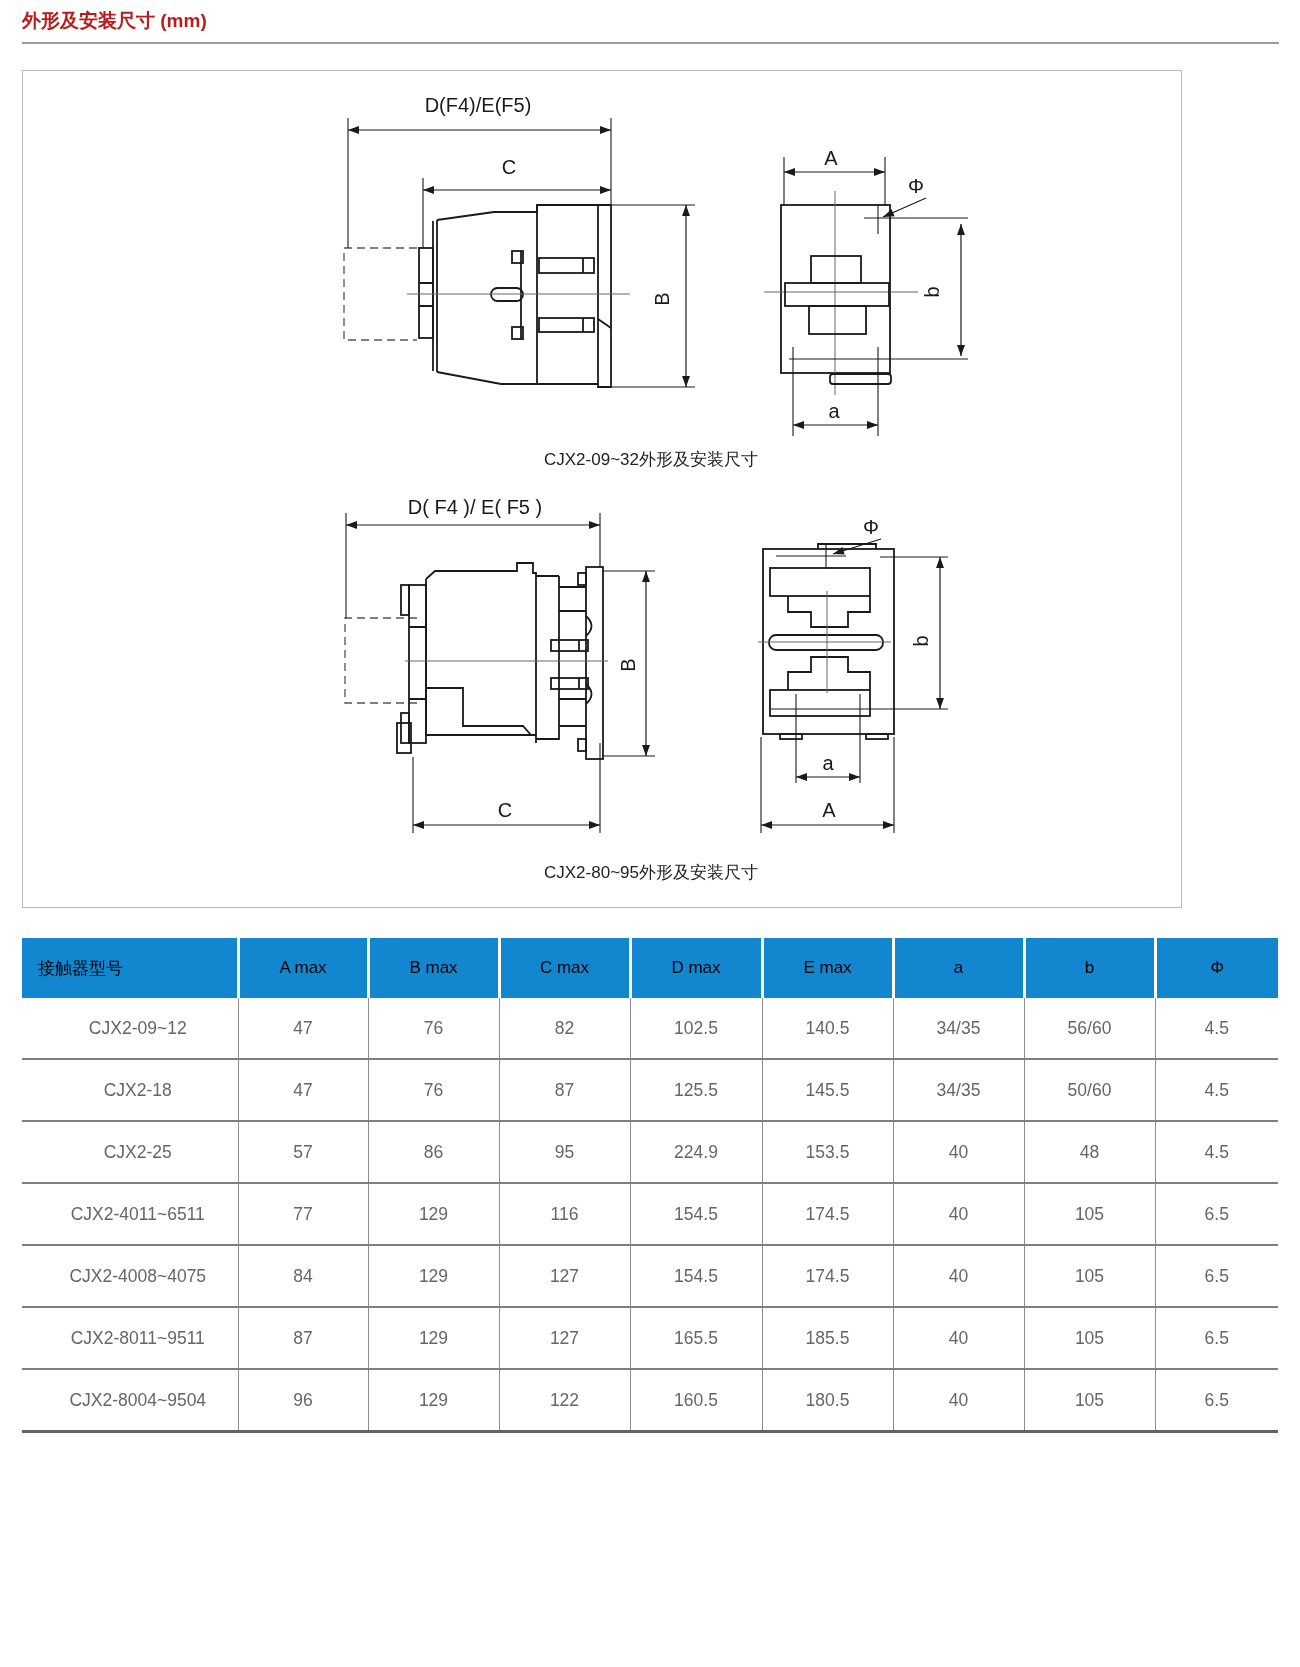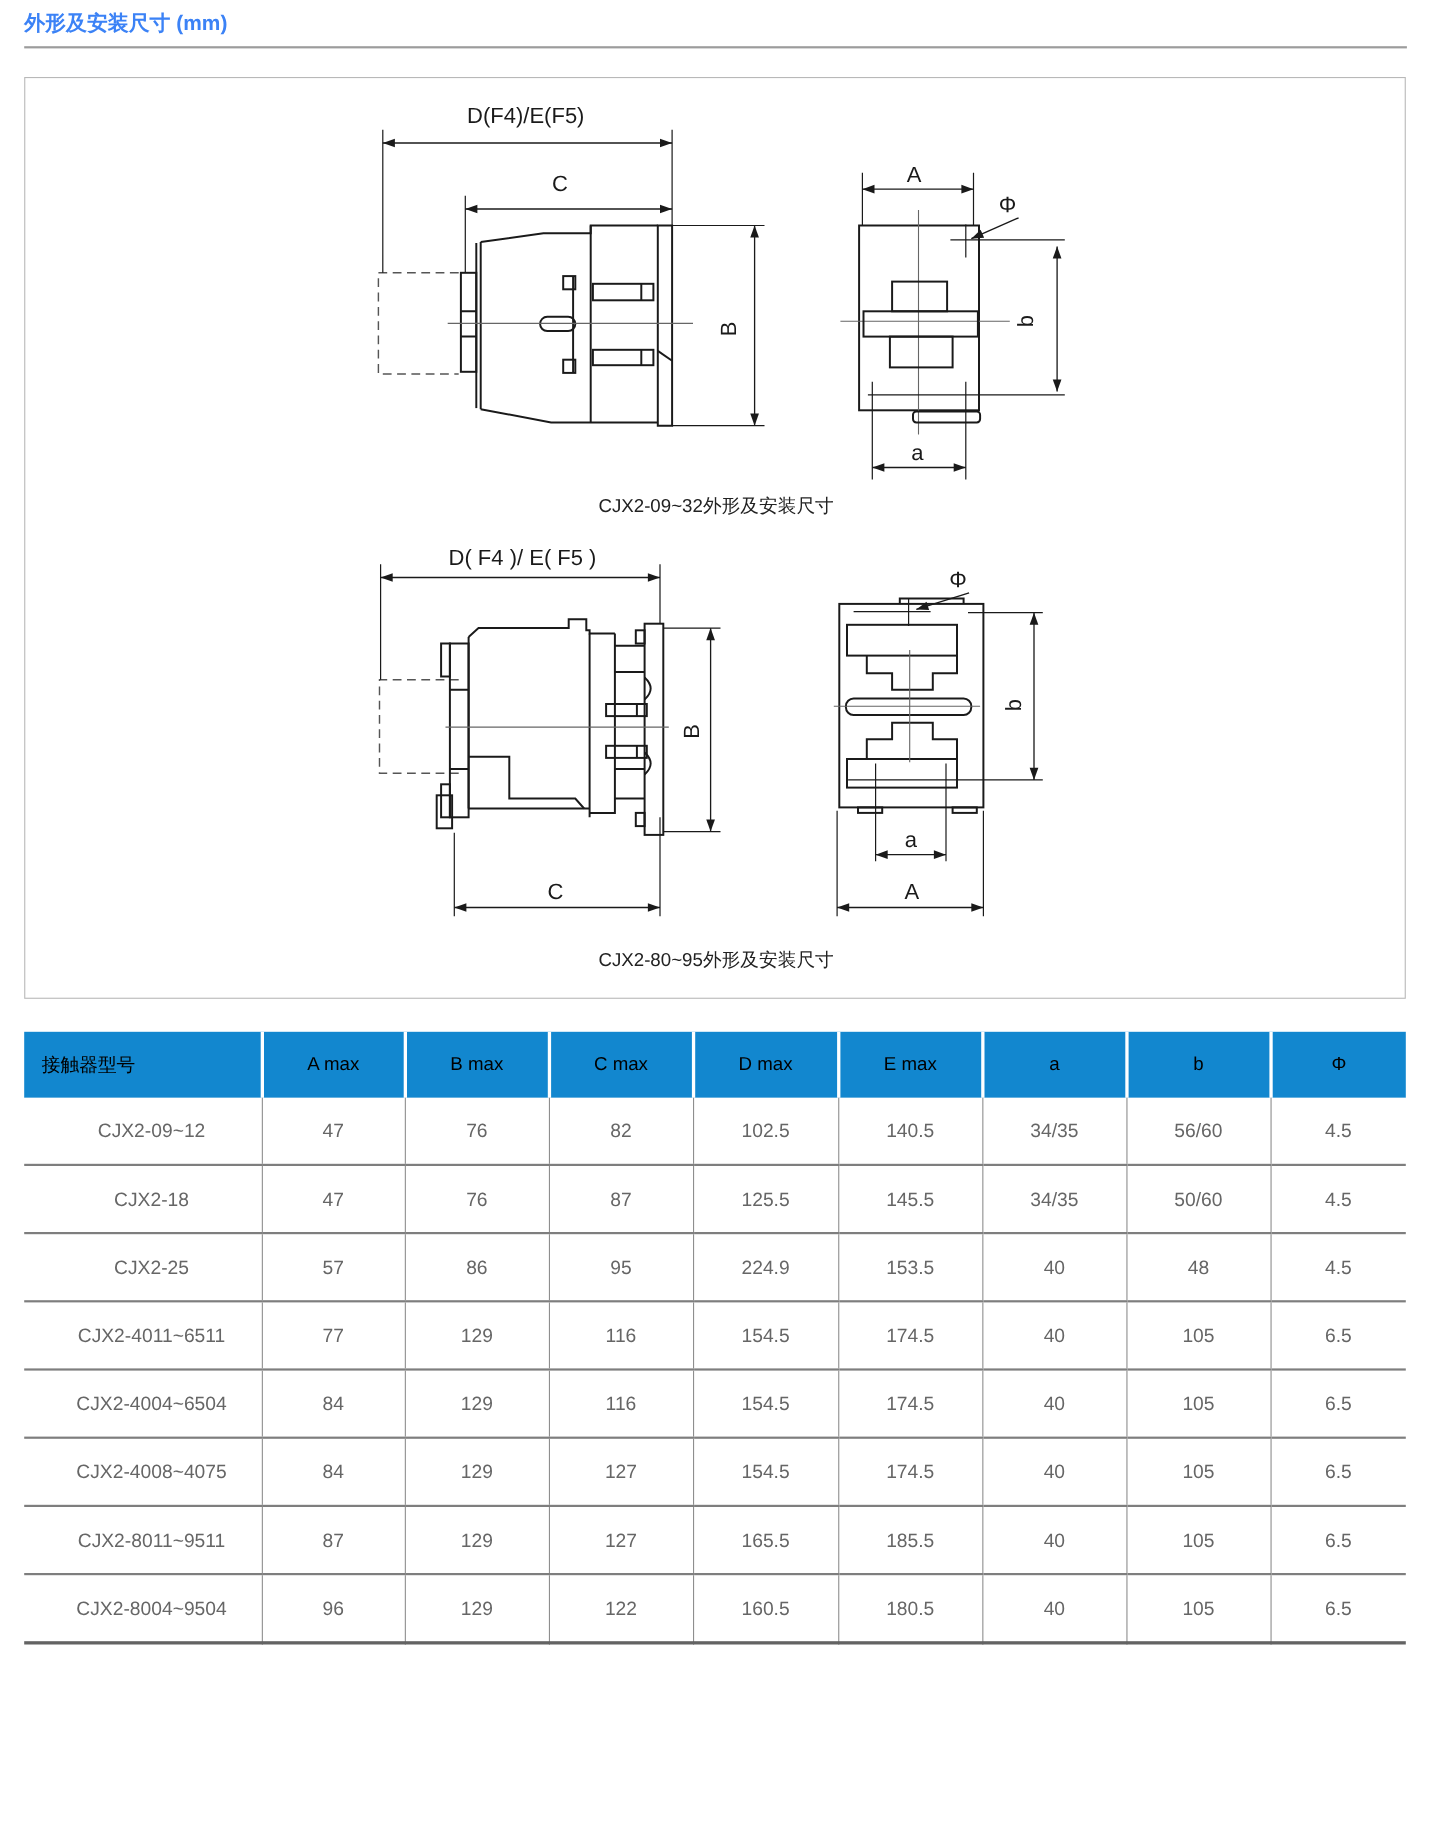--- a/index.html
+++ b/index.html
@@ -2,28 +2,28 @@
 <html><head>
 <meta charset="utf-8">
 <style>
   html,body { margin:0; padding:0; background:#ffffff; }
   body {
     width:1300px; height:1667px; position:relative;
     font-family:"Liberation Sans","DejaVu Sans",sans-serif;
   }
   .page-title {
     position:absolute; left:22px; top:8px;
-    font-size:19px; font-weight:bold; color:#3b82f6;
+    font-size:19px; font-weight:bold; color:#b91c1c;
   }
   .title-rule {
     position:absolute; left:22px; top:42px; width:1257px; height:2px;
     background:#9c9c9c;
   }
   .drawing-panel {
-    position:absolute; left:22px; top:70px; width:1256px; height:838px;
+    position:absolute; left:22px; top:70px; width:1160px; height:838px;
     border:1px solid #b8b8b8; background:#fff; box-sizing:border-box;
   }
   .drawing-panel svg { position:absolute; left:0; top:0; }
 
   svg text {
     font-family:"Liberation Sans","DejaVu Sans",sans-serif;
     fill:#1a1a1a;
   }
   .lbl { font-size:20px; }
   .cap { font-size:17px; fill:#222; }
@@ -275,31 +275,20 @@
         <td>77</td>
         <td>129</td>
         <td>116</td>
         <td>154.5</td>
         <td>174.5</td>
         <td>40</td>
         <td>105</td>
         <td>6.5</td>
       </tr>
       <tr>
-        <td>CJX2-4004~6504</td>
-        <td>84</td>
-        <td>129</td>
-        <td>116</td>
-        <td>154.5</td>
-        <td>174.5</td>
-        <td>40</td>
-        <td>105</td>
-        <td>6.5</td>
-      </tr>
-      <tr>
         <td>CJX2-4008~4075</td>
         <td>84</td>
         <td>129</td>
         <td>127</td>
         <td>154.5</td>
         <td>174.5</td>
         <td>40</td>
         <td>105</td>
         <td>6.5</td>
       </tr>

